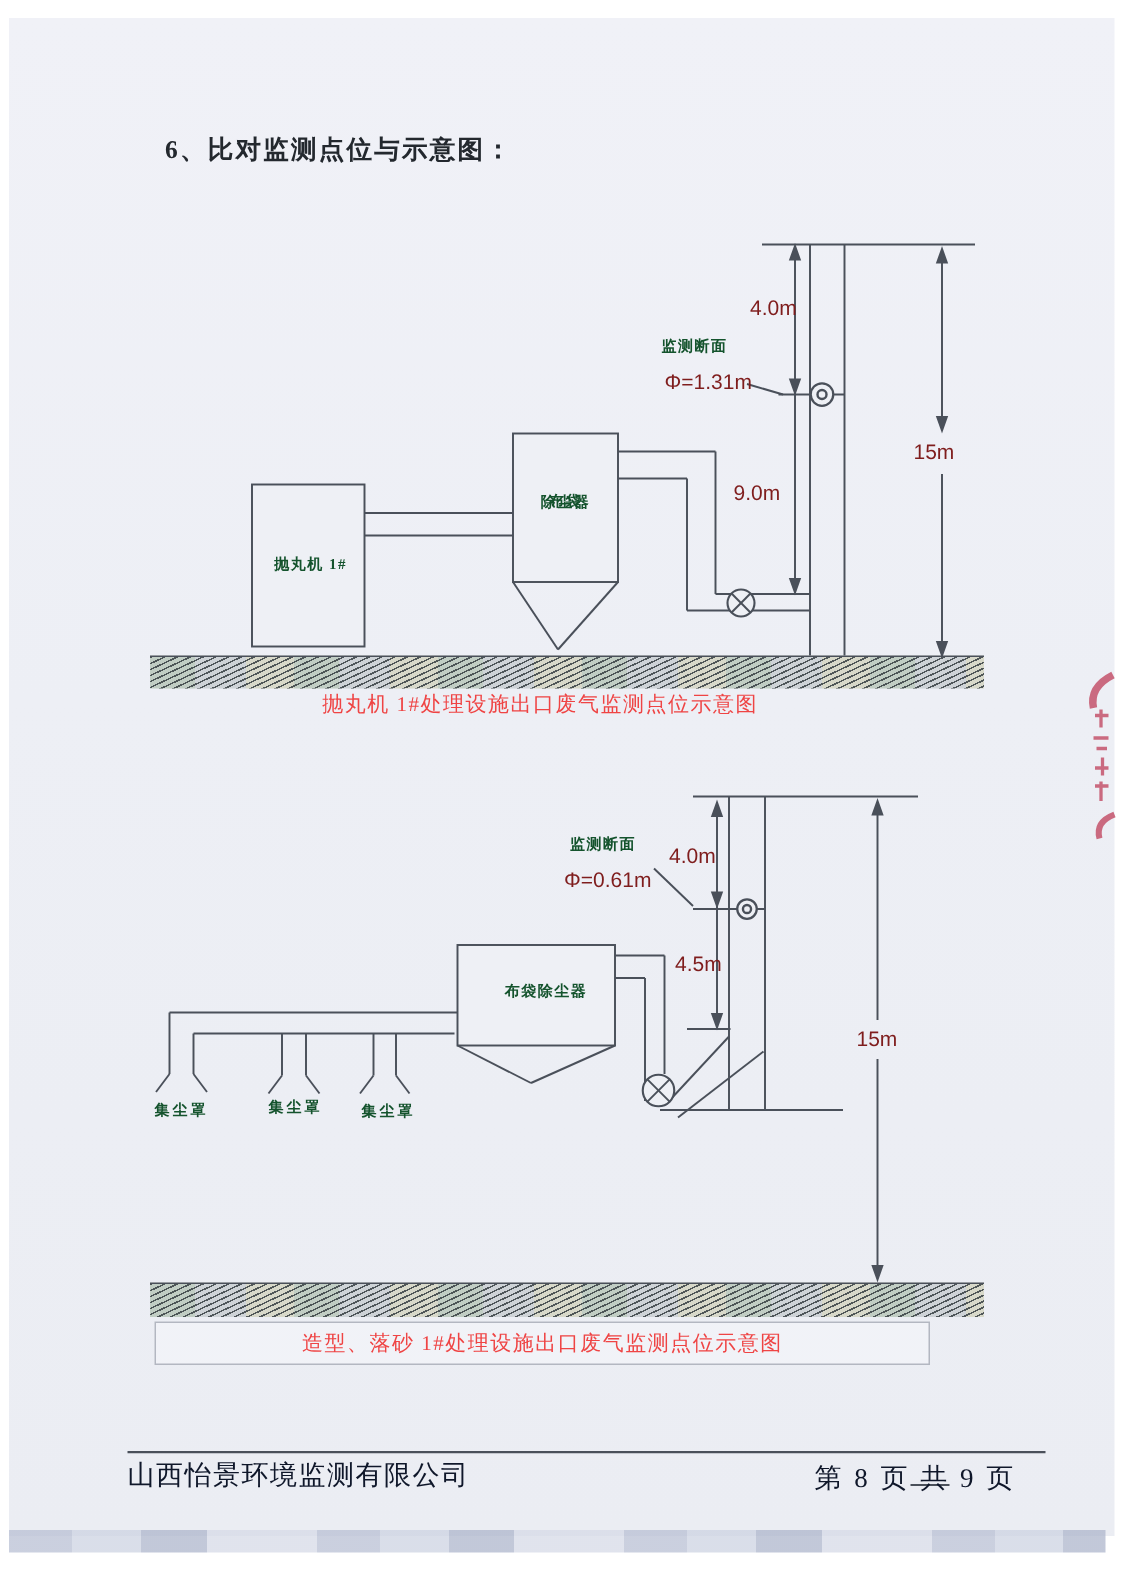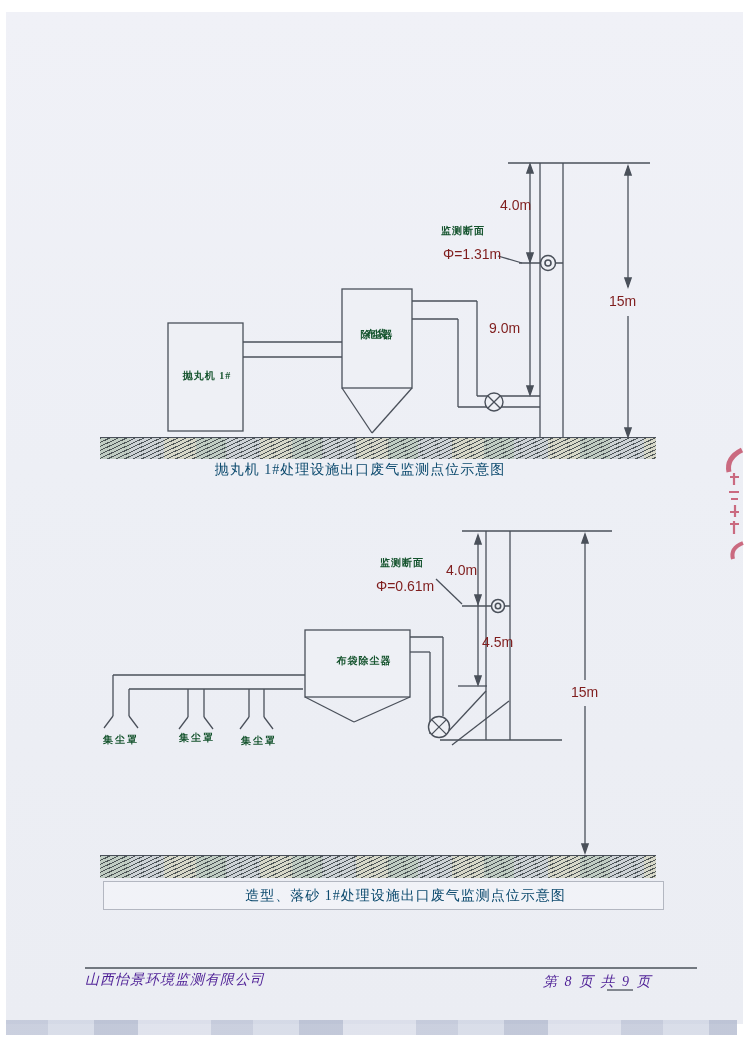--- a/index.html
+++ b/index.html
@@ -7,38 +7,39 @@
          font-family:"Liberation Serif", serif;}
   .paper{position:absolute;left:6px;top:12px;width:737px;height:1012px;
          background:linear-gradient(180deg,#f0f1f7 0%,#edeff5 45%,#ebedf3 100%);}
   .paper-edge{position:absolute;left:6px;top:1020px;width:731px;height:15px;opacity:.75;
          background:repeating-linear-gradient(90deg,#b9c0d4 0 42px,#cdd3e2 42px 88px,#aeb6cc 88px 132px,#d6dae7 132px 205px);}
   .abs{position:absolute;}
   .title{font-size:17px;font-weight:bold;color:#23282e;letter-spacing:1.5px;}
   .cn{font-size:10px;color:#14532d;letter-spacing:1px;white-space:nowrap;font-weight:bold;}
   .dim{font-family:"Liberation Sans",sans-serif;font-size:14px;color:#7f1d1d;white-space:nowrap;}
   .center{text-align:center;}
-  .caption{font-size:14px;color:#0c4a6e;letter-spacing:1px;white-space:nowrap;}
+  .caption{font-size:14px;color:#ef4444;letter-spacing:1px;white-space:nowrap;}
   .ground{background:
       repeating-linear-gradient(155deg, rgba(56,64,68,.85) 0 1px, rgba(0,0,0,0) 1px 3.6px),
       repeating-linear-gradient(90deg, rgba(96,138,120,.28) 0 30px, rgba(110,130,175,.20) 30px 64px, rgba(150,150,95,.18) 64px 96px),
       #e6e7e1;
       border-top:1.5px solid #4a505a;}
   .cap2box{border:1px solid #b3b7c1;background:rgba(248,249,252,.45);
-      display:flex;align-items:center;justify-content:center;padding-left:44px;}
-  .footer-text{font-size:14px;color:#4c1d95;letter-spacing:1px;white-space:nowrap;font-style:italic;}
+      display:flex;align-items:center;justify-content:center;}
+  .footer-text{font-size:18px;color:#0f172a;letter-spacing:1px;white-space:nowrap;}
   svg.linework{position:absolute;left:0;top:0;pointer-events:none;}
 </style>
 </head>
 <body>
 
 <div class="stage">
   <div class="paper abs"></div>
   <div class="paper-edge abs"></div>
 
+  <div class="abs title" style="left:110px;top:88px;">6、比对监测点位与示意图：</div>
 
   <div class="abs ground" style="left:100px;top:437px;width:556px;height:21px;"></div>
   <div class="abs ground" style="left:100px;top:855px;width:556px;height:22px;"></div>
 
   <div class="abs cap2box" style="left:103px;top:881px;width:515px;height:27px;">
     <span class="caption">造型、落砂 1#处理设施出口废气监测点位示意图</span>
   </div>
 
   <svg class="linework" width="750" height="1061" viewBox="0 0 750 1061">
     <g stroke="#4a505a" stroke-width="1.3" fill="none">
@@ -174,21 +175,21 @@
   <div class="abs dim" style="left:489px;top:320px;">9.0m</div>
   <div class="abs dim" style="left:609px;top:293px;">15m</div>
   <div class="abs cn center" style="left:168px;top:369px;width:78px;">抛丸机 1#</div>
   <div class="abs cn center" style="left:342px;top:303px;width:70px;margin-top:24px;">布袋</div>
   <div class="abs cn center" style="left:342px;top:328px;width:70px;">除尘器</div>
   <div class="abs caption center" style="left:130px;top:461px;width:460px;">抛丸机 1#处理设施出口废气监测点位示意图</div>
 
   <div class="abs cn" style="left:380px;top:556px;">监测断面</div>
   <div class="abs dim" style="left:376px;top:578px;">Φ=0.61m</div>
   <div class="abs dim" style="left:446px;top:562px;">4.0m</div>
-  <div class="abs dim" style="left:450px;top:634px;margin-left:32px;">4.5m</div>
+  <div class="abs dim" style="left:450px;top:634px;">4.5m</div>
   <div class="abs dim" style="left:571px;top:684px;">15m</div>
   <div class="abs cn center" style="left:305px;top:654px;width:118px;">布袋除尘器</div>
   <div class="abs cn center" style="left:96px;top:733px;width:50px;letter-spacing:2px;">集尘罩</div>
   <div class="abs cn center" style="left:172px;top:731px;width:50px;letter-spacing:2px;">集尘罩</div>
   <div class="abs cn center" style="left:234px;top:734px;width:50px;letter-spacing:2px;">集尘罩</div>
 
   <div class="abs footer-text" style="left:85px;top:971px;">山西怡景环境监测有限公司</div>
   <div class="abs footer-text" style="left:543px;top:973px;letter-spacing:2px;">第 8 页 共 9 页</div>
 </div>
 

